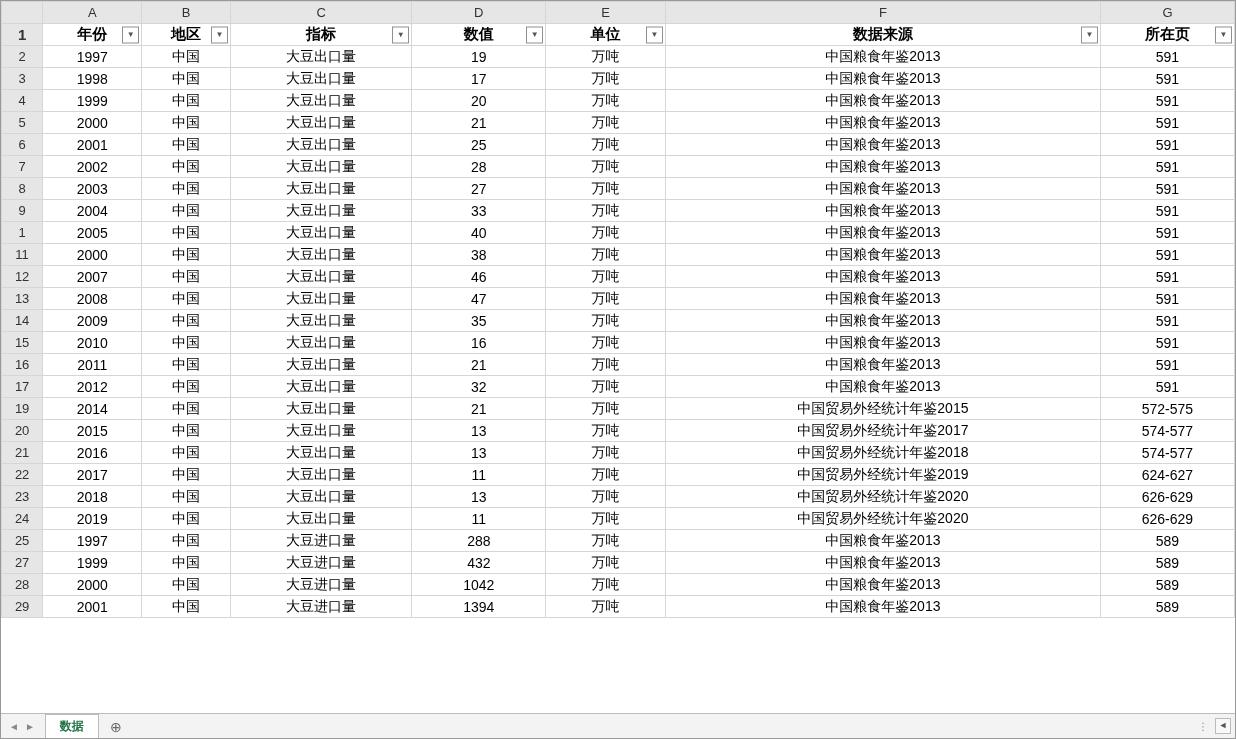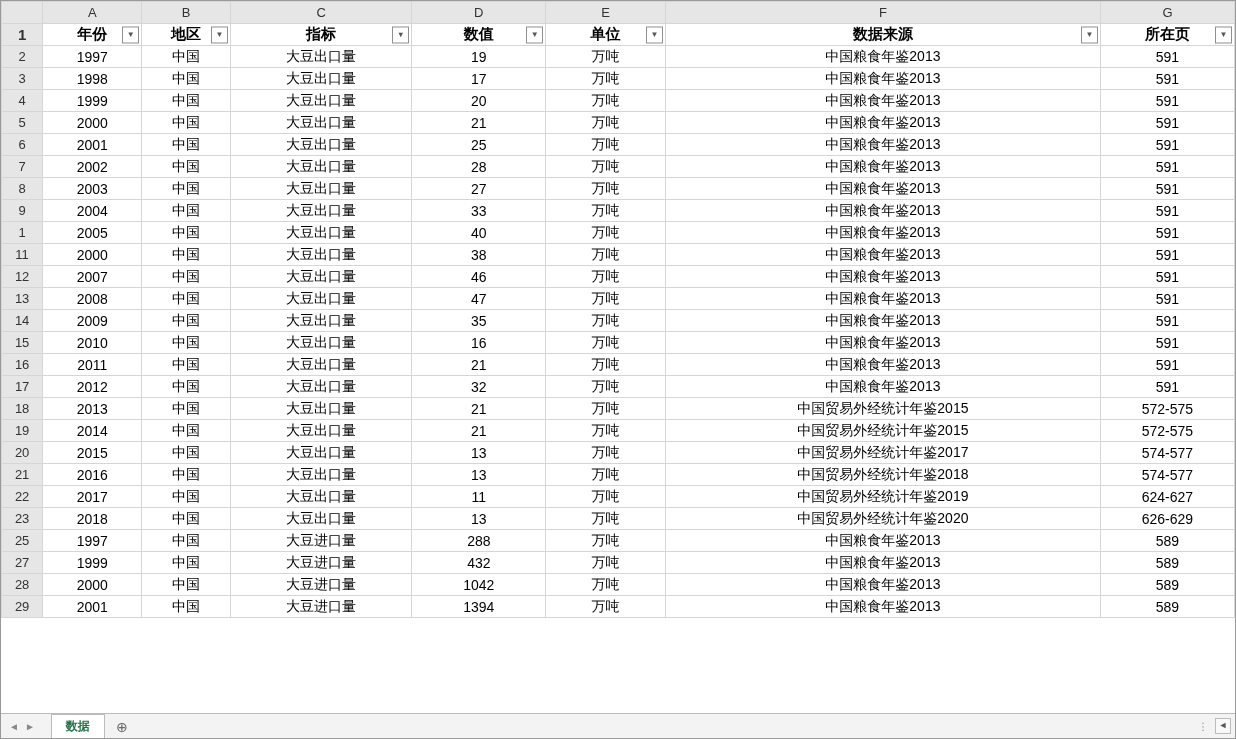--- a/index.html
+++ b/index.html
@@ -17,21 +17,21 @@
   .col-E{width:116px}
   .col-F{width:422px}
   .col-G{width:130px}
   .header-row td{font-weight:700;position:relative;font-size:15px}
   .filter-btn{position:absolute;right:2px;top:50%;transform:translateY(-50%);width:15px;height:15px;border:1px solid #8f8f8f;background:#fff;font-size:8px;line-height:13px;color:#555;text-align:center;cursor:pointer} 
   .col-letter{position:relative}
   
   .tab-bar{height:24px;background:#f3f3f3;border-top:1px solid #bbb;display:flex;align-items:center;font-size:12px;position:relative}
   .tab-nav{display:flex;gap:2px;padding:0 6px;color:#888}
   .tab-nav span{cursor:pointer;font-size:10px;padding:0 2px}
-  .tabs{display:flex;align-items:flex-end;height:100%;margin-left:8px}
+  .tabs{display:flex;align-items:flex-end;height:100%;margin-left:2px}
   .tab{padding:3px 14px;border:1px solid #bbb;border-bottom:none;background:#fff;color:#217346;font-weight:600;cursor:pointer}
   .tab-add{width:22px;height:22px;display:flex;align-items:center;justify-content:center;color:#666;cursor:pointer;margin-left:6px;font-size:14px}
   .hscroll{position:absolute;right:4px;display:flex;align-items:center;gap:6px}
   .hscroll .dots{color:#888;letter-spacing:1px;font-size:10px}
   .hscroll .arrow{width:14px;height:14px;border:1px solid #bbb;background:#f8f8f8;font-size:9px;line-height:12px;text-align:center;color:#555;cursor:pointer}
   
   .cutoff td{color:#777}
   .corner{background:#e6e6e6}
 </style>
 </head>
@@ -227,40 +227,30 @@
             <td class="row-hdr">17</td>
             <td>2012</td>
             <td>中国</td>
             <td>大豆出口量</td>
             <td>32</td>
             <td>万吨</td>
             <td>中国粮食年鉴2013</td>
             <td>591</td>
           </tr>
           <tr>
-            <td class="row-hdr">18</td>
-            <td>2013</td>
+            <td class="row-hdr">19</td>
+            <td>2014</td>
             <td>中国</td>
             <td>大豆出口量</td>
             <td>21</td>
             <td>万吨</td>
             <td>中国贸易外经统计年鉴2015</td>
             <td>572-575</td>
           </tr>
           <tr>
-            <td class="row-hdr">19</td>
-            <td>2014</td>
-            <td>中国</td>
-            <td>大豆出口量</td>
-            <td>21</td>
-            <td>万吨</td>
-            <td>中国贸易外经统计年鉴2015</td>
-            <td>572-575</td>
-          </tr>
-          <tr>
             <td class="row-hdr">20</td>
             <td>2015</td>
             <td>中国</td>
             <td>大豆出口量</td>
             <td>13</td>
             <td>万吨</td>
             <td>中国贸易外经统计年鉴2017</td>
             <td>574-577</td>
           </tr>
           <tr>
@@ -282,20 +272,30 @@
             <td>万吨</td>
             <td>中国贸易外经统计年鉴2019</td>
             <td>624-627</td>
           </tr>
           <tr>
             <td class="row-hdr">23</td>
             <td>2018</td>
             <td>中国</td>
             <td>大豆出口量</td>
             <td>13</td>
+            <td>万吨</td>
+            <td>中国贸易外经统计年鉴2020</td>
+            <td>626-629</td>
+          </tr>
+          <tr>
+            <td class="row-hdr">24</td>
+            <td>2019</td>
+            <td>中国</td>
+            <td>大豆出口量</td>
+            <td>11</td>
             <td>万吨</td>
             <td>中国贸易外经统计年鉴2020</td>
             <td>626-629</td>
           </tr>
           <tr>
             <td class="row-hdr">25</td>
             <td>1997</td>
             <td>中国</td>
             <td>大豆进口量</td>
             <td>288</td>

